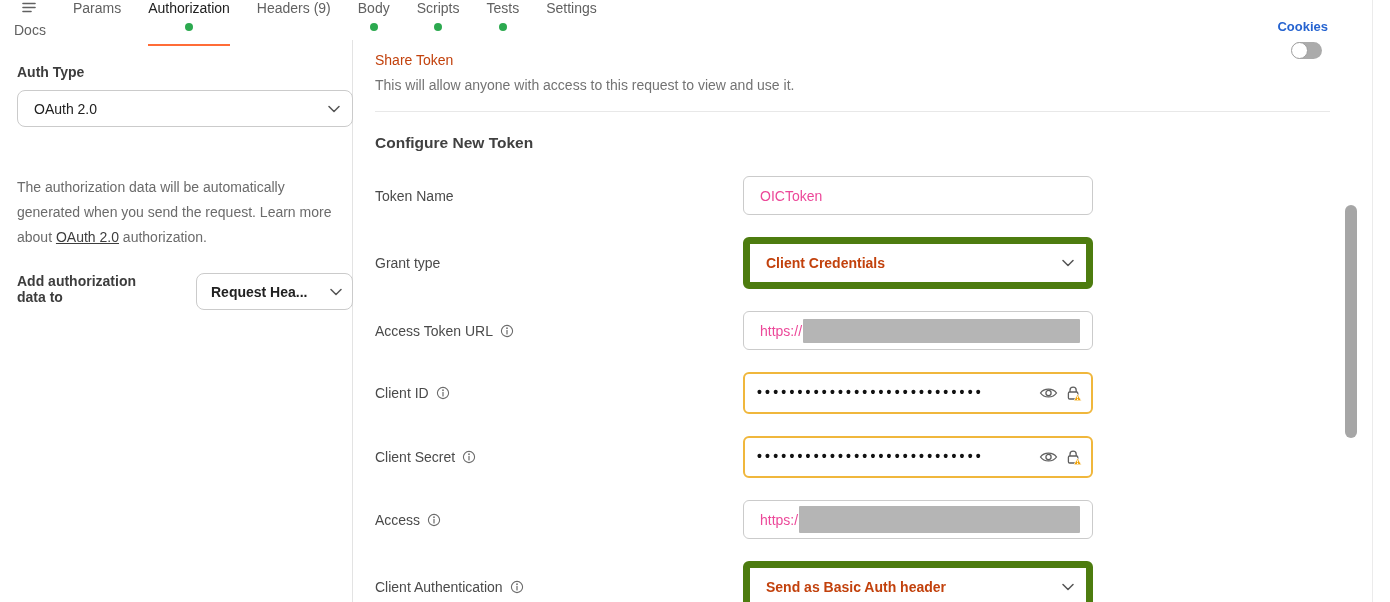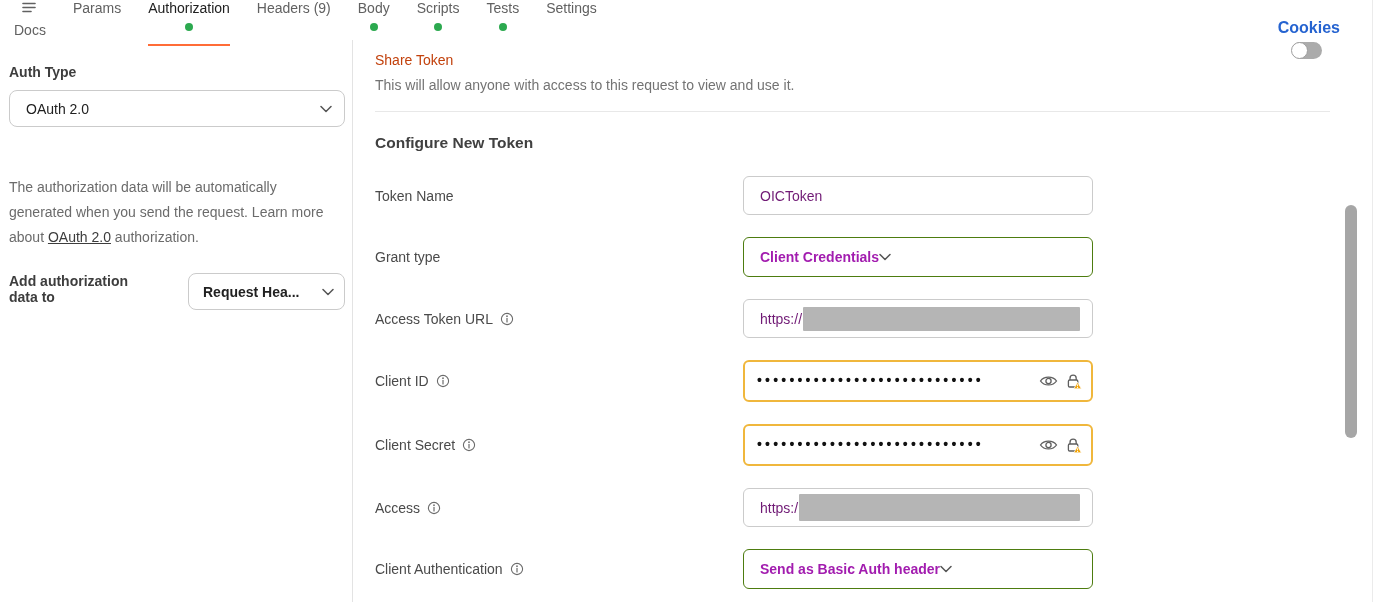--- a/index.html
+++ b/index.html
@@ -9,27 +9,27 @@
     font-family:"Liberation Sans", sans-serif;
   }
   
   .header{position:absolute;top:0;left:0;right:0;height:55px;display:flex;align-items:center;
     padding-left:14px;gap:27px;background:#fff;}
   .tab{display:flex;align-items:center;gap:7px;font-size:14px;color:#616161;height:55px;
     position:relative;cursor:pointer;white-space:nowrap;flex-direction:column;}
   .tab.active{color:#212121;}
   .tab.active::after{content:"";position:absolute;left:0;right:0;bottom:9px;height:2px;background:#ff6c37;}
   .gdot{width:8px;height:8px;border-radius:50%;background:#2ca94f;flex:none;}
-  .cookies{position:absolute;top:19px;right:50px;font-size:16px;font-weight:bold;color:#2563d0;cursor:pointer;}
+  .cookies{position:absolute;top:19px;right:62px;font-size:13px;font-weight:bold;color:#2563d0;cursor:pointer;}
   
   .v-divider{position:absolute;left:352px;top:40px;bottom:0;width:1px;background:#e3e3e3;}
   .right-edge{position:absolute;left:1372px;top:0;bottom:0;width:1px;background:#ebebeb;}
   .scroll-thumb{position:absolute;left:1345px;top:205px;width:12px;height:233px;border-radius:6px;background:#a6a6a6;cursor:pointer;}
   
-  .sidebar{position:absolute;left:4px;top:55px;width:352px;bottom:0;box-sizing:border-box;padding:9px 10px 0 5px;}
+  .sidebar{position:absolute;left:12px;top:55px;width:352px;bottom:0;box-sizing:border-box;padding:9px 10px 0 5px;}
   .sb-label{font-size:14px;font-weight:bold;color:#3d3d3d;}
   .select{border:1px solid #cbcbcb;border-radius:8px;background:#fff;display:flex;align-items:center;
     justify-content:space-between;padding:0 12px 0 16px;font-size:14px;cursor:pointer;box-sizing:border-box;}
   .auth-select{margin-top:10px;width:336px;height:37px;color:#212121;}
   .sb-desc{margin-top:48px;width:332px;font-size:14px;line-height:25px;color:#6b6b6b;}
   .sb-desc a{color:#3d3d3d;text-decoration:underline;cursor:pointer;}
   .add-auth-row{margin-top:23px;width:336px;display:flex;justify-content:space-between;align-items:flex-start;}
   .add-auth-label{width:150px;font-size:14px;font-weight:bold;line-height:16px;color:#3d3d3d;}
   .add-auth-select{width:157px;height:37px;font-weight:bold;color:#212121;padding:0 10px 0 14px;margin-left:28px;}
   
@@ -40,24 +40,24 @@
   .toggle{width:30px;height:17px;border-radius:9px;background:#ababab;position:relative;margin:2px 8px 0 0;cursor:pointer;flex:none;}
   .toggle .knob{position:absolute;left:-1px;top:0;width:17px;height:17px;border-radius:50%;background:#fff;
     border:1.5px solid #9e9e9e;box-sizing:border-box;}
   .divider{height:1px;background:#e8e8e8;margin-top:18px;}
   .section-title{margin-top:22px;font-size:15.5px;font-weight:bold;color:#404040;}
   .form{margin-top:24px;}
   .form-row{display:flex;align-items:center;margin-bottom:22px;}
   .form-label{width:368px;font-size:14px;color:#4a4a4a;display:flex;align-items:center;gap:7px;}
   .control{width:350px;box-sizing:border-box;flex:none;}
   .text-input{height:37px;border:1px solid #cbcbcb;border-radius:6px;background:#fff;display:flex;
-    align-items:center;padding:0 12px 0 16px;font-size:14px;color:#701a75;}
-  .select-input{height:38px;border:1px solid #4d7c0f;border-radius:6px;background:#fff;display:flex;
-    align-items:center;padding:0 12px 0 16px;font-size:14px;font-weight:bold;
-    color:#a21caf;cursor:pointer;}
+    align-items:center;padding:0 12px 0 16px;font-size:14px;color:#ec4899;}
+  .select-input{height:38px;border:7px solid #4d7c0f;border-radius:6px;background:#fff;display:flex;
+    align-items:center;justify-content:space-between;padding:0 12px 0 16px;font-size:14px;font-weight:bold;
+    color:#c2410c;cursor:pointer;}
   .secret-input{height:38px;border:2px solid #f0b73c;border-radius:6px;background:#fff;display:flex;
     align-items:center;padding:0 9px 0 12px;gap:7px;}
   .masked{flex:1;overflow:hidden;white-space:nowrap;font-size:14px;font-weight:bold;letter-spacing:3.2px;
     color:#111;transform:translateY(-1px);}
   .redaction{flex:1;height:24px;background:#b5b5b5;margin-left:1px;border-radius:1px;}
   .redaction.tall{height:27px;}
   .icon{flex:none;display:inline-flex;cursor:pointer;}
   .icon.static{cursor:default;}
 </style>
 </head>

